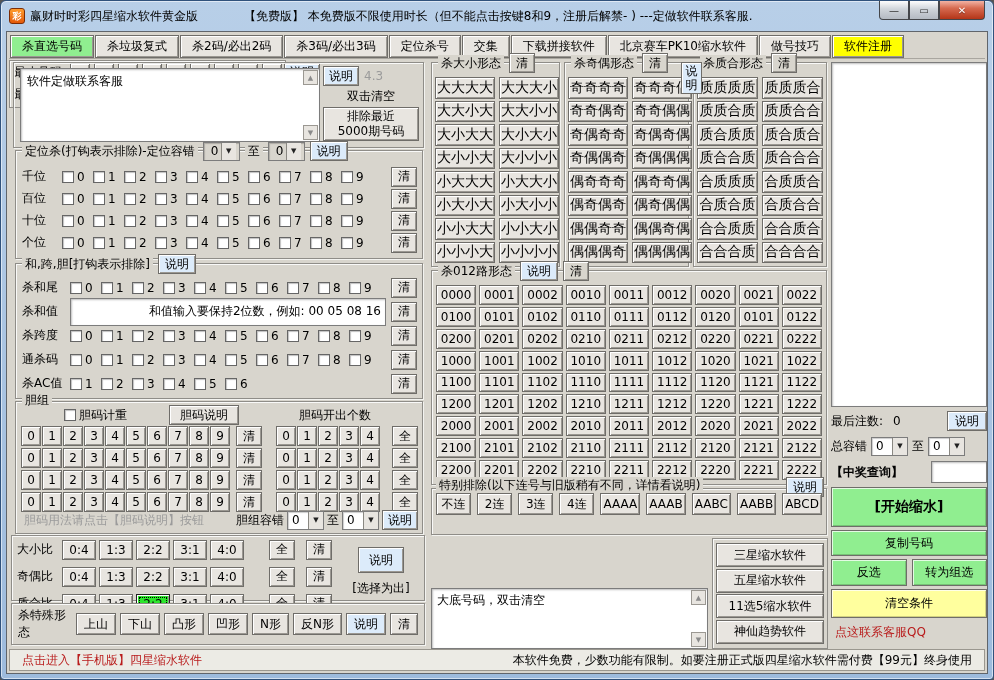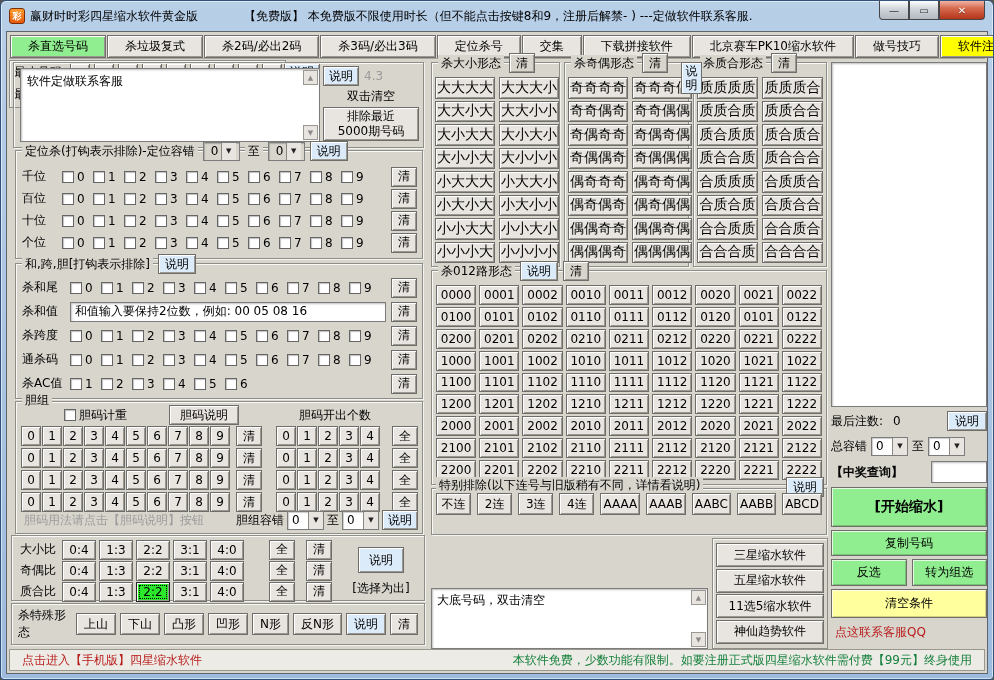--- a/index.html
+++ b/index.html
@@ -18,21 +18,21 @@
   .title-note { white-space:nowrap; overflow:hidden; }
   .win-controls { position:absolute; top:0; right:8px; display:flex; }
   .wbtn { width:30px; height:19px; border:1px solid #44464a; border-top:none; display:flex; align-items:center; justify-content:center;
     background:linear-gradient(#fdfdfd,#cfd4da 45%,#b4bac2); font-size:10px; color:#333; cursor:pointer; }
   .wbtn.min { border-radius:0 0 0 4px; }
   .wbtn.close { width:46px; background:linear-gradient(#f2b3a4,#d66a50 40%,#b43518); color:#fff; font-weight:bold; border-radius:0 0 4px 0; text-shadow:0 1px 1px rgba(0,0,0,.4); }
 
   
   .inner { position:absolute; left:5px; right:5px; top:30px; bottom:5px; background:#d8d5cd; border:1px solid #60656b; }
   .tabbar { position:absolute; top:2px; left:2px; right:2px; height:25px; display:flex; gap:1px; padding:1px 1px; border-bottom:1px solid #a9a69f; }
-  .tab { height:23px; display:flex; align-items:center; justify-content:center; padding:0 17px; cursor:pointer;
+  .tab { height:23px; display:flex; align-items:center; justify-content:center; padding:0 11px; cursor:pointer;
     background:#e8e5e0; border:1px solid #6f6d69; box-shadow:inset 1px 1px 0 #fff, inset -1px -1px 0 #9b9892; white-space:nowrap; }
   .main { position:absolute; left:2px; right:2px; top:28px; bottom:26px; }
 
   
   .btn { display:inline-flex; align-items:center; justify-content:center; height:20px; padding:0 5px; cursor:pointer; white-space:nowrap;
     background:#e8e5e0; border:1px solid #6f6d69; box-shadow:inset 1px 1px 0 #fff, inset -1px -1px 0 #9b9892; font-size:12px; color:#000; }
   .btn.help { background:#dcebfa; }
   .btn.sel { background:#2ce62c; outline:1px dotted #000; outline-offset:-4px; border-color:#222; }
   .sunken { background:#fff; border:1px solid #7c7c7c; box-shadow:inset 1px 1px 2px rgba(0,0,0,.25); }
   .cb { width:12px; height:12px; background:#fff; border:1px solid #666; box-shadow:inset 1px 1px 1px rgba(0,0,0,.25); flex:0 0 auto; }
@@ -61,39 +61,39 @@
   .chk-rows { position:absolute; left:6px; right:5px; top:15px; display:flex; flex-direction:column; gap:1px; }
   .chk-row { display:flex; align-items:center; height:21px; }
   .row-label { width:40px; flex:0 0 auto; }
   .chk-grp { display:flex; flex:1; }
   .clear-r { margin-left:auto; width:26px; }
 
   #panel-hekuadan { left:6px; top:203px; width:408px; height:136px; }
   #hkd-rows { top:12px; }
   #hkd-rows .chk-row { height:23px; }
   #hkd-rows .row-label { width:48px; }
-  .hz-input { flex:1; height:20px; font-size:12px; padding:0 4px; font-family:"DejaVu Sans","Liberation Sans",sans-serif; }
+  .hz-input { flex:1; height:28px; font-size:12px; padding:0 4px; font-family:"DejaVu Sans","Liberation Sans",sans-serif;text-align:right; }
 
   #panel-danzu { left:6px; top:341px; width:408px; height:133px; }
   .dz-top { position:absolute; top:4px; left:0; right:6px; display:flex; align-items:center; height:18px; }
   .dz-top .cbp { width:auto; margin-left:48px;justify-content:center; }
   .dz-top .btn { margin-left:42px; padding:0 10px; }
   .dz-kaichu { margin-left:60px; }
   .dz-rows { position:absolute; top:24px; left:5px; right:4px; display:flex; flex-direction:column; gap:2px; }
   .dz-row { display:flex; align-items:center; height:20px; }
   .dz-row .btn.d { width:20px; padding:0; margin-right:1px; }
   .dz-row .btn.clr { width:26px; margin-left:5px; }
   .dz-row .btn.cnt { width:20px; padding:0; margin-right:1px; }
   .dz-row .cnt-grp { margin-left:14px; display:flex; }
   .dz-row .btn.all { width:26px; margin-left:auto; }
   .dz-foot { position:absolute; bottom:3px; left:8px; right:4px; display:flex; align-items:center; gap:3px; }
   .dz-note { color:#9b9b9b; flex:1; }
 
   #panel-ratios { left:2px; top:475px; width:414px; height:66px; background:#d8d5cd; }
-  .ratio-rows { position:absolute; left:5px; top:4px; display:flex; flex-direction:column; gap:2px;text-align:center; }
+  .ratio-rows { position:absolute; left:5px; top:4px; display:flex; flex-direction:column; gap:8px; }
   .ratio-row { display:flex; align-items:center; height:19px; gap:3px; }
   .ratio-row .row-label { width:42px; }
   .ratio-row .btn.rv { width:34px; }
   .ratio-row .btn.all { width:26px; margin-left:22px; }
   .ratio-row .btn.clr { width:26px; margin-left:8px; }
   .ratio-side { position:absolute; right:6px; top:11px; width:74px; text-align:center; }
   .ratio-side .btn { width:46px; height:26px; }
   .ratio-note { margin-top:7px; white-space:nowrap; }
 
   #panel-special { left:2px; top:543px; width:414px; height:42px; background:#d8d5cd; display:flex; align-items:center; gap:4px; padding:0 6px; }
@@ -147,21 +147,21 @@
   #btn-copy { height:26px; }
   .pair-row { display:flex; gap:5px; height:27px; }
   .pair-row .abtn { flex:1; }
   #btn-clearcond { height:29px; background:#ffff9e; }
   .link { color:#b91c1c; cursor:pointer; white-space:nowrap; }
   #contact-link { padding:3px 2px 0 4px; }
 
   
   .statusbar { position:absolute; left:2px; right:2px; bottom:2px; height:22px; border:1px solid #9a978f; background:#ecebe5;
     display:flex; align-items:center; justify-content:space-between; padding:0 12px; }
-  .statusbar .note { color:#15803d; }
+  .statusbar .note { color:#000000; }
 </style>
 </head>
 <body>
 
 <div class="window">
 
   <div class="titlebar">
     <span class="app-icon">彩</span>
     <span class="title-main">赢财时时彩四星缩水软件黄金版</span>
     <span class="title-note">【免费版】 本免费版不限使用时长（但不能点击按键8和9，注册后解禁- ) ---定做软件联系客服.</span>

